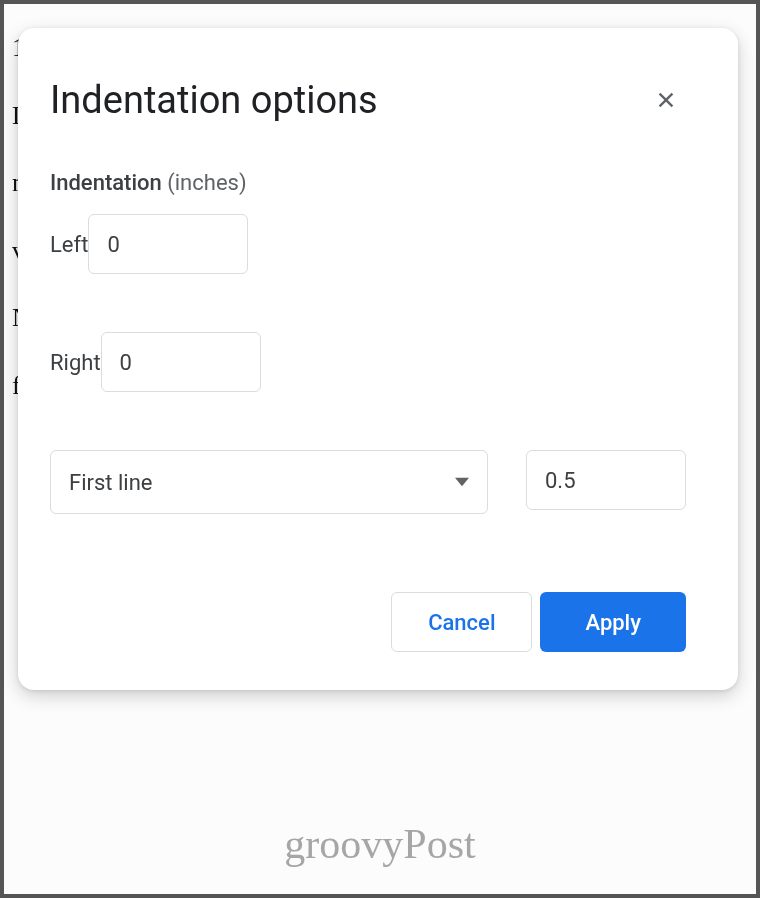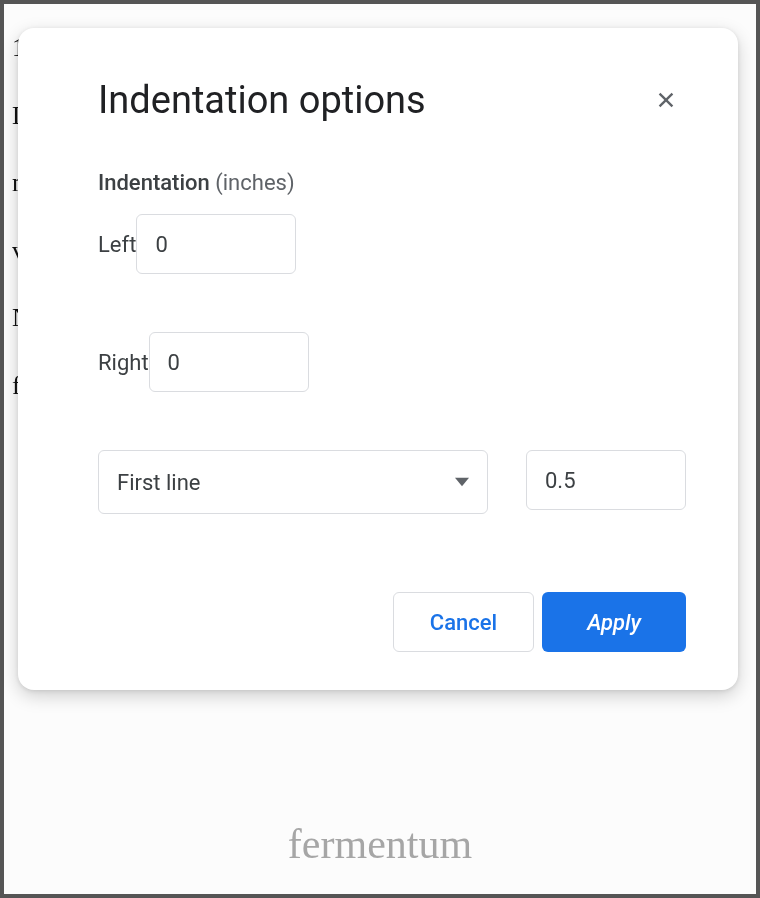--- a/index.html
+++ b/index.html
@@ -35,21 +35,21 @@
       white-space: normal;
     }
     .dialog {
       position: absolute;
       top: 28px;
       left: 18px;
       right: 22px;
       background: #fff;
       border-radius: 16px;
       box-shadow: 0 6px 18px rgba(0,0,0,0.18), 0 1px 4px rgba(0,0,0,0.1);
-      padding: 50px 52px 38px 80px;
+      padding: 50px 52px 38px 32px;
     }
     .dialog-header {
       display: flex;
       justify-content: space-between;
       align-items: center;
       margin-bottom: 48px;
     }
     .dialog-title {
       font-size: 38px;
       font-weight: 400;
@@ -152,21 +152,20 @@
     }
     .btn-cancel {
       background: #fff;
       color: #1a73e8;
       border: 1px solid #dadce0;
     }
     .btn-apply {
       background: #1a73e8;
       color: #fff;
       padding: 0 45px;
-      font-style: italic;
     }
     .watermark {
       position: absolute;
       bottom: 30px;
       left: 50%;
       transform: translateX(-50%);
       font-family: Georgia, serif;
       font-size: 42px;
       color: rgba(80,80,80,0.5);
       font-weight: 400;
@@ -219,13 +218,13 @@
       <input class="num-input" value="0.5" style="">
     </div>
   </div>
 
   <div class="dialog-footer">
     <button class="btn btn-cancel">Cancel</button>
     <button class="btn btn-apply">Apply</button>
   </div>
 </div>
 
-<div class="watermark">fermentum</div>
+<div class="watermark">groovyPost</div>
 
 </body></html>

